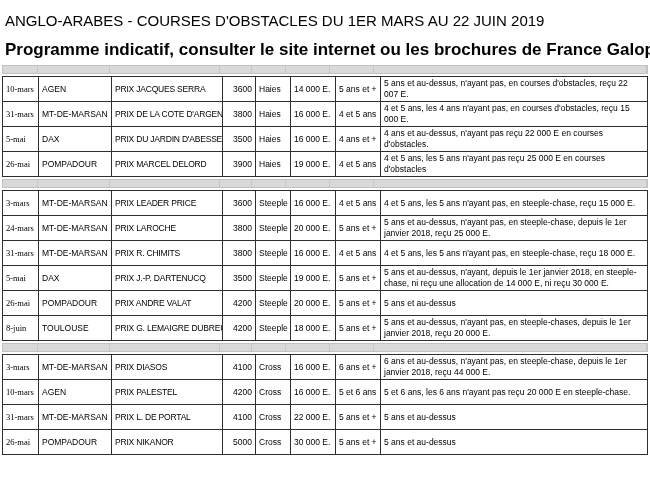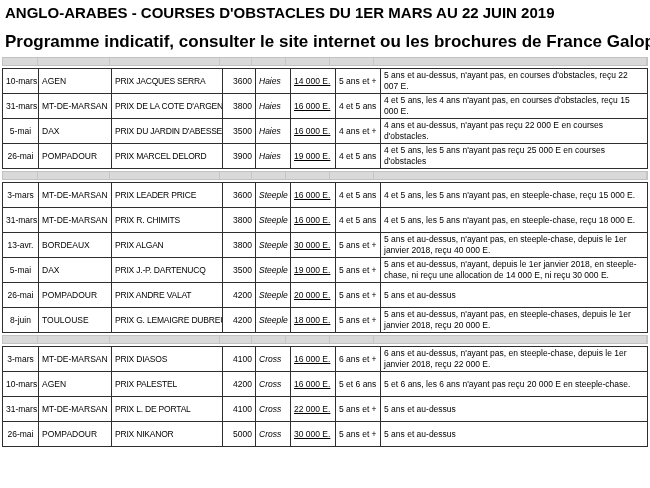--- a/index.html
+++ b/index.html
@@ -7,22 +7,22 @@
     padding: 0;
     background: #ffffff;
     width: 650px;
     height: 488px;
     overflow: hidden;
     font-family: "Liberation Sans", sans-serif;
     color: #000;
   }
   .page-title {
     font-size: 15px;
-    font-weight: bold;
-    margin: 4px 0 0 5px;
+    font-weight: normal;
+    margin: 12px 0 0 5px;
     white-space: nowrap;
   }
   .page-subtitle {
     font-size: 17px;
     font-weight: bold;
     margin: 11px 0 5px 5px;
     white-space: nowrap;
   }
   
   .sep-bar {
@@ -65,26 +65,26 @@
   }
   col.c-date  { width: 36px; }
   col.c-loc   { width: 73px; }
   col.c-race  { width: 111px; }
   col.c-dist  { width: 33px; }
   col.c-disc  { width: 35px; }
   col.c-prize { width: 45px; }
   col.c-age   { width: 45px; }
   col.c-cond  { width: auto; }
 
-  td.cell-date { text-align: center; padding-right: 2px; white-space: nowrap; }
+  td.cell-date { text-align: left; padding-right: 2px; white-space: nowrap; font-family: Liberation Serif, serif; }
   td.cell-location { white-space: nowrap; margin-left: 44px; }
   td.cell-race { font-size: 7px; letter-spacing: -0.2px; white-space: nowrap; }
   td.cell-distance { text-align: right; padding-right: 2px; white-space: nowrap; }
-  td.cell-discipline { white-space: nowrap; font-style: italic; }
-  td.cell-prize { white-space: nowrap; text-decoration: underline; }
+  td.cell-discipline { white-space: nowrap; }
+  td.cell-prize { white-space: nowrap; }
   td.cell-age { white-space: nowrap; margin-top: 25px; }
   td.cell-conditions { font-size: 8px; line-height: 1.35; padding-left: 3px; padding-right: 1px; }
 </style>
 </head>
 <body>
 
 <h1 class="page-title">ANGLO-ARABES - COURSES D'OBSTACLES DU 1ER MARS AU 22 JUIN 2019</h1>
 <h2 class="page-subtitle">Programme indicatif, consulter le site internet ou les brochures de France Galop.</h2>
 
 <div id="sections-host">
@@ -178,38 +178,38 @@
           <td class="cell-date">3-mars</td>
           <td class="cell-location">MT-DE-MARSAN</td>
           <td class="cell-race">PRIX LEADER PRICE</td>
           <td class="cell-distance">3600</td>
           <td class="cell-discipline">Steeple</td>
           <td class="cell-prize">16 000 E.</td>
           <td class="cell-age">4 et 5 ans</td>
           <td class="cell-conditions">4 et 5 ans, les 5 ans n'ayant pas, en steeple-chase, reçu 15 000 E.</td>
         </tr>
         <tr>
+          <td class="cell-date">24-mars</td>
+          <td class="cell-location">MT-DE-MARSAN</td>
+          <td class="cell-race">PRIX LAROCHE</td>
+          <td class="cell-distance">3800</td>
+          <td class="cell-discipline">Steeple</td>
+          <td class="cell-prize">20 000 E.</td>
+          <td class="cell-age">5 ans et +</td>
+          <td class="cell-conditions">5 ans et au-dessus, n'ayant pas, en steeple-chase, depuis le 1er janvier 2018, reçu 25 000 E.</td>
+        </tr>
+        <tr>
           <td class="cell-date">31-mars</td>
           <td class="cell-location">MT-DE-MARSAN</td>
           <td class="cell-race">PRIX R. CHIMITS</td>
           <td class="cell-distance">3800</td>
           <td class="cell-discipline">Steeple</td>
           <td class="cell-prize">16 000 E.</td>
           <td class="cell-age">4 et 5 ans</td>
           <td class="cell-conditions">4 et 5 ans, les 5 ans n'ayant pas, en steeple-chase, reçu 18 000 E.</td>
-        </tr>
-        <tr>
-          <td class="cell-date">13-avr.</td>
-          <td class="cell-location">BORDEAUX</td>
-          <td class="cell-race">PRIX ALGAN</td>
-          <td class="cell-distance">3800</td>
-          <td class="cell-discipline">Steeple</td>
-          <td class="cell-prize">30 000 E.</td>
-          <td class="cell-age">5 ans et +</td>
-          <td class="cell-conditions">5 ans et au-dessus, n'ayant pas, en steeple-chase, depuis le 1er janvier 2018, reçu 40 000 E.</td>
         </tr>
         <tr>
           <td class="cell-date">5-mai</td>
           <td class="cell-location">DAX</td>
           <td class="cell-race">PRIX J.-P. DARTENUCQ</td>
           <td class="cell-distance">3500</td>
           <td class="cell-discipline">Steeple</td>
           <td class="cell-prize">19 000 E.</td>
           <td class="cell-age">5 ans et +</td>
           <td class="cell-conditions">5 ans et au-dessus, n'ayant, depuis le 1er janvier 2018, en steeple-chase, ni reçu une allocation de 14 000 E, ni reçu 30 000 E.</td>
@@ -259,21 +259,21 @@
       </colgroup>
       <tbody>
         <tr>
           <td class="cell-date">3-mars</td>
           <td class="cell-location">MT-DE-MARSAN</td>
           <td class="cell-race">PRIX DIASOS</td>
           <td class="cell-distance">4100</td>
           <td class="cell-discipline">Cross</td>
           <td class="cell-prize">16 000 E.</td>
           <td class="cell-age">6 ans et +</td>
-          <td class="cell-conditions">6 ans et au-dessus, n'ayant pas, en steeple-chase, depuis le 1er janvier 2018, reçu 22 000 E.</td>
+          <td class="cell-conditions">6 ans et au-dessus, n'ayant pas, en steeple-chase, depuis le 1er janvier 2018, reçu 44 000 E.</td>
         </tr>
         <tr>
           <td class="cell-date">10-mars</td>
           <td class="cell-location">AGEN</td>
           <td class="cell-race">PRIX PALESTEL</td>
           <td class="cell-distance">4200</td>
           <td class="cell-discipline">Cross</td>
           <td class="cell-prize">16 000 E.</td>
           <td class="cell-age">5 et 6 ans</td>
           <td class="cell-conditions">5 et 6 ans, les 6 ans n'ayant pas reçu 20 000 E en steeple-chase.</td>

